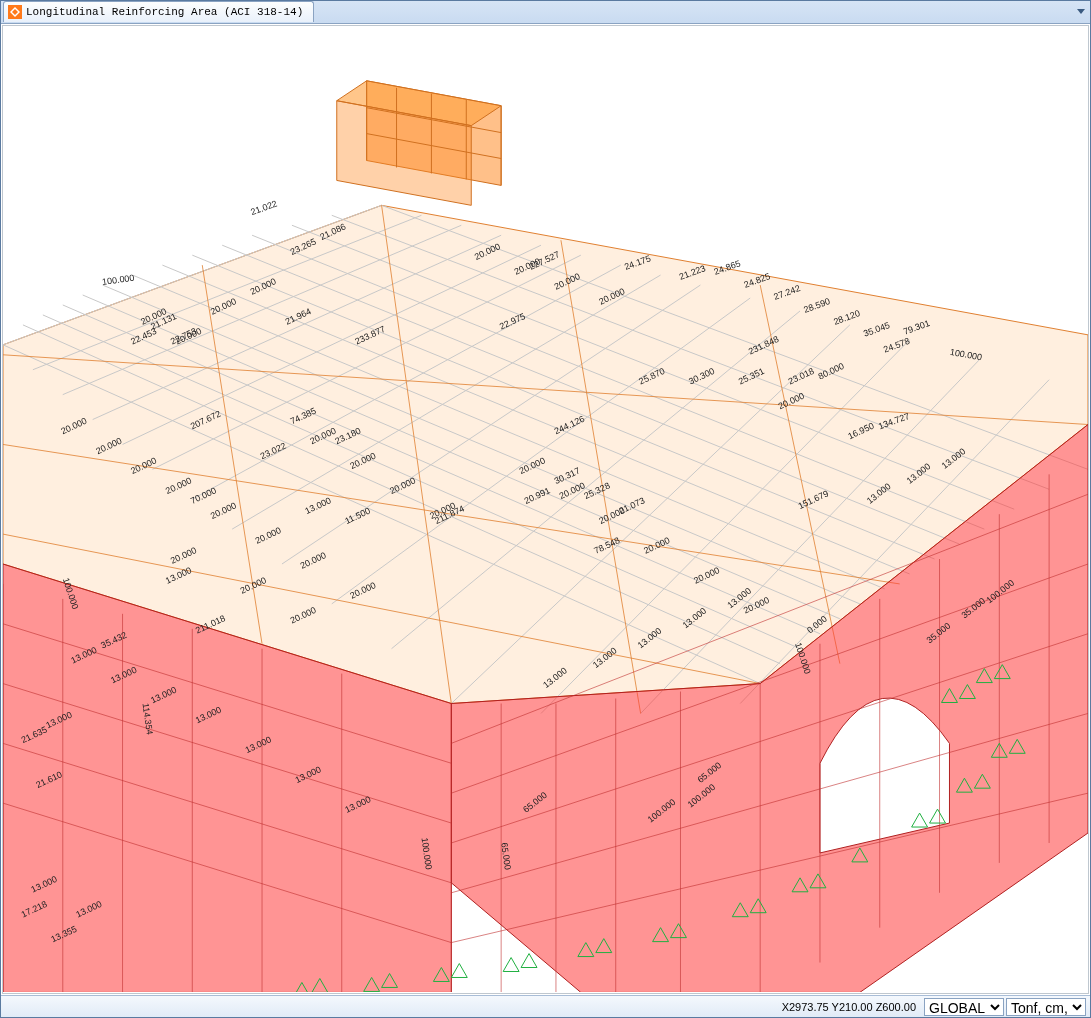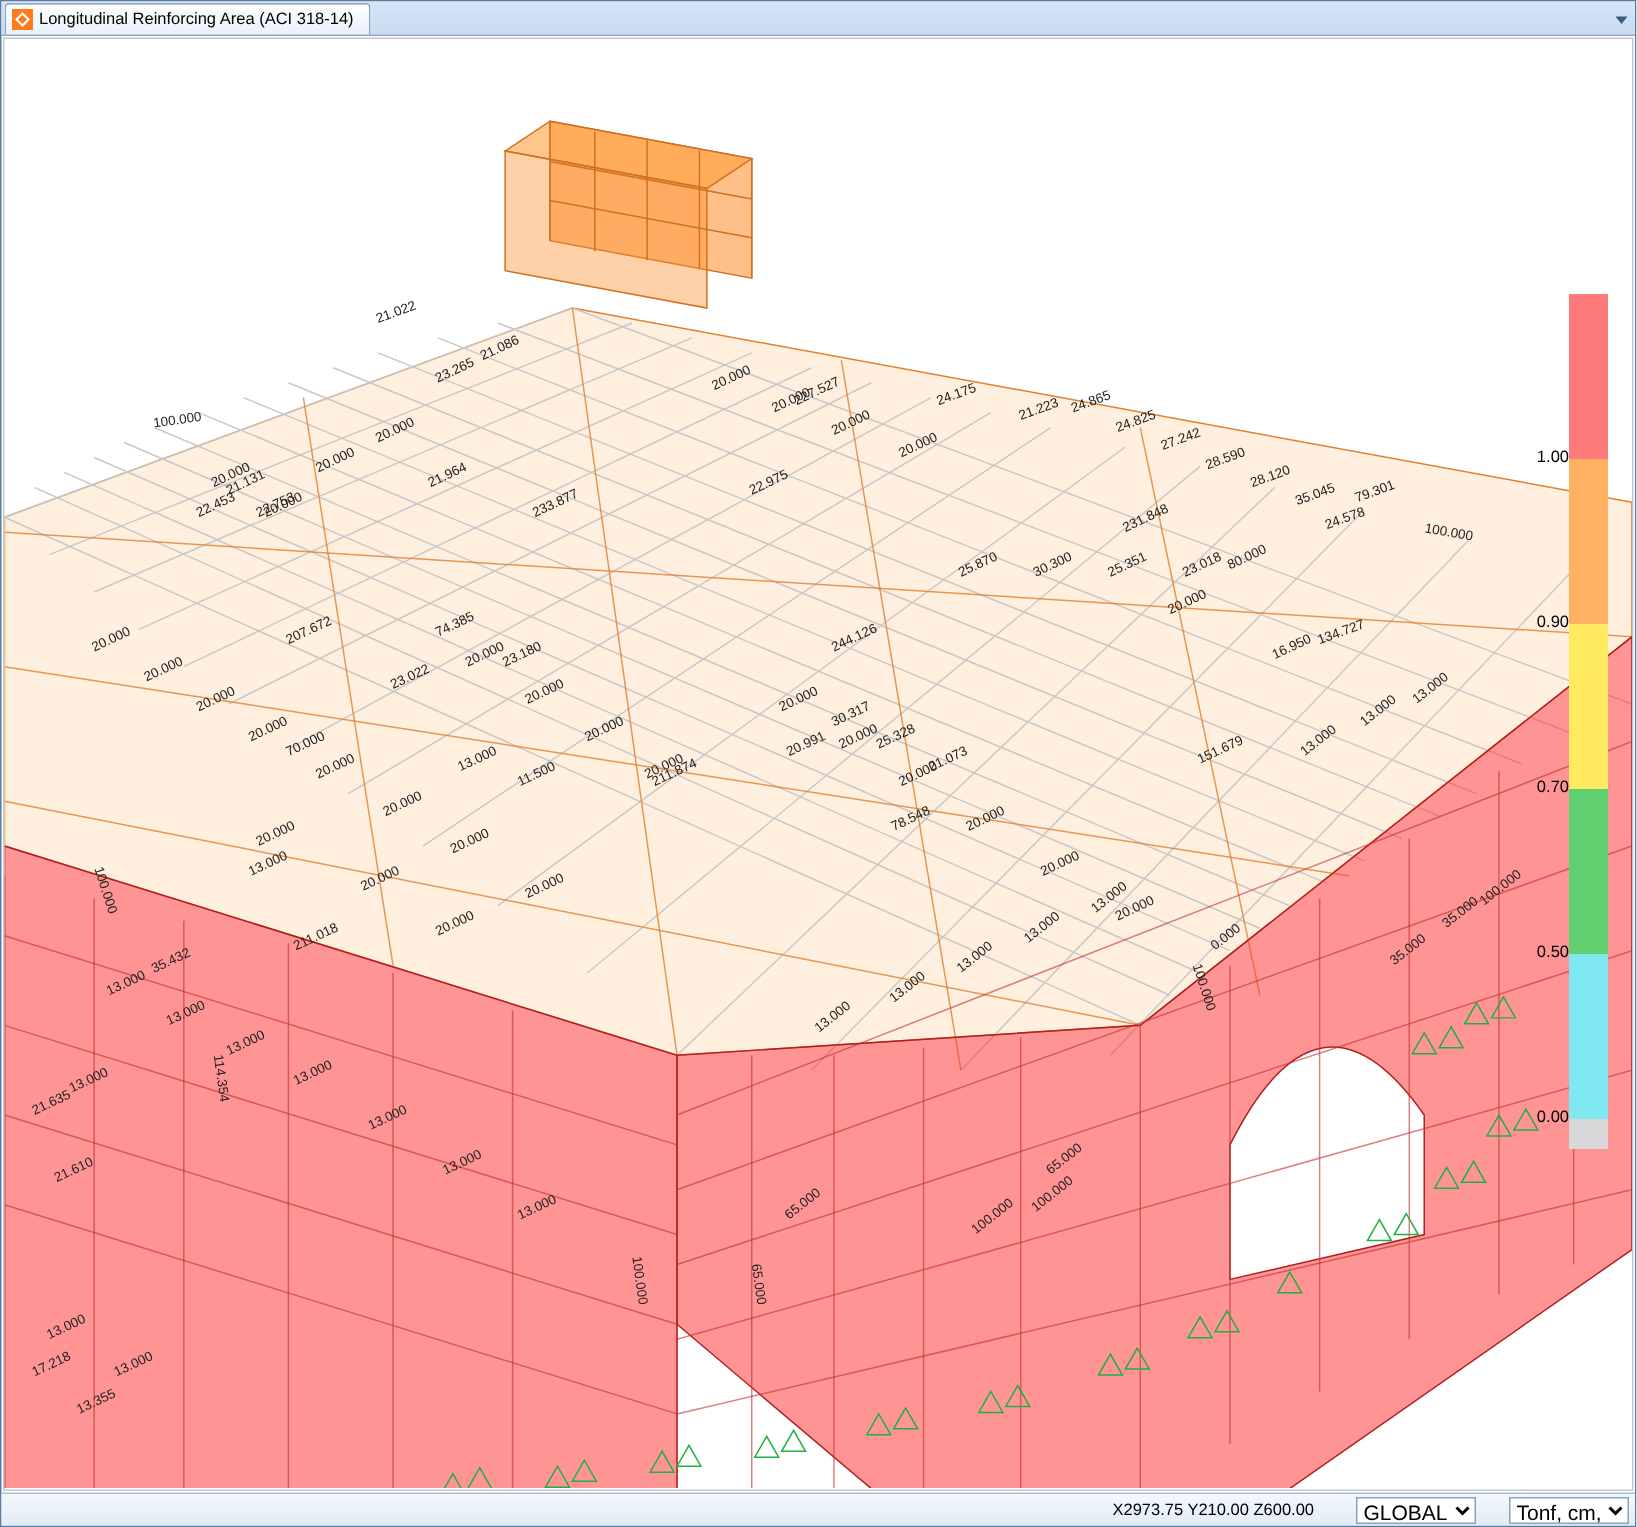--- a/index.html
+++ b/index.html
@@ -1,18 +1,18 @@
 <!DOCTYPE html>
 <html><head>
 <meta charset="utf-8">
 <style>
   html,body{margin:0;padding:0;width:1091px;height:1018px;font-family:"Segoe UI",Tahoma,Arial,sans-serif;font-size:11px;overflow:hidden;background:#fff;}
   .window{width:1091px;height:1018px;display:flex;flex-direction:column;border:1px solid #5a7aa0;box-sizing:border-box;}
   
-  .tabbar{height:22px;flex:0 0 22px;background:linear-gradient(#d6e4f5,#c9dbf1);border-bottom:1px solid #8aa3c2;display:flex;align-items:flex-end;}
+  .tabbar{height:22px;flex:0 0 22px;background:linear-gradient(#d6e4f5,#c9dbf1);border-bottom:1px solid #8aa3c2;display:flex;font-family:Liberation Mono, monospace;}
   .tab{height:20px;margin-left:2px;padding:0 10px 0 4px;background:linear-gradient(#fdfefe,#e9f1fb);border:1px solid #8aa3c2;border-bottom:none;border-radius:3px 3px 0 0;display:flex;align-items:center;gap:4px;color:#000;}
   .tab .ico{width:14px;height:14px;display:inline-flex;align-items:center;justify-content:center;}
   .tab .ico svg{display:block;}
   .tabbar .drop{margin-left:auto;width:18px;height:20px;display:flex;align-items:center;justify-content:center;color:#3a5a80;}
   
   .viewport{flex:1 1 auto;position:relative;background:#ffffff;border:1px solid #bfc7cf;margin:1px;overflow:hidden;}
   .viewport svg{position:absolute;inset:0;}
   .meshShear{fill:rgba(255,60,60,0.55);stroke:#b02020;stroke-width:1;}
   .meshTop{fill:rgba(255,150,40,0.15);stroke:#e08030;stroke-width:1;}
   .gridSlab line{stroke:#c8c8c8;stroke-width:1;}
@@ -20,21 +20,21 @@
   .gridOr line{stroke:#e08030;stroke-width:1;opacity:.8;}
   .supp{stroke:#20b040;fill:none;stroke-width:1;}
   .lbl{font-size:9px;fill:#222;font-family:Arial;}
   
   .legend{position:absolute;right:8px;top:170px;width:34px;}
   .legend .bar{width:26px;display:flex;flex-direction:column;}
   .legend .seg{width:26px;}
   .legend .ticks{position:absolute;right:34px;top:0;height:100%;}
   .legend .tick{position:absolute;right:0;width:42px;text-align:right;color:#000;}
   
-  .status{height:21px;flex:0 0 21px;background:linear-gradient(#f4f8fd,#e1ebf7);border-top:1px solid #a8bdd7;display:flex;align-items:center;padding:0 4px;gap:22px;color:#000;}
+  .status{height:21px;flex:0 0 21px;background:linear-gradient(#f4f8fd,#e1ebf7);border-top:1px solid #a8bdd7;display:flex;align-items:center;padding:0 4px;gap:2px;color:#000;}
   .status .coords{margin-left:auto;margin-right:6px;}
   select{font-size:14px;height:18px;border:1px solid #8aa3c2;background:#fff;}
   .coord-sel{width:80px;}
   .unit-sel{width:80px;}
 </style>
 </head>
 <body>
 
 <div class="window">
 
@@ -322,37 +322,20 @@
         <text x="930" y="620" transform="rotate(-38 930 620)">35.000</text>
         <text x="965" y="595" transform="rotate(-38 965 595)">35.000</text>
         <text x="850" y="415" transform="rotate(-25 850 415)">16.950</text>
         <text x="820" y="355" transform="rotate(-25 820 355)">80.000</text>
         <text x="810" y="610" transform="rotate(-38 810 610)">0.000</text>
         <text x="140" y="680" transform="rotate(82 140 680)">114.354</text>
         <text x="345" y="500" transform="rotate(-25 345 500)">11.500</text>
       </g>
     </svg>
 
-    <div class="legend">
-      <div class="bar" id="legend-bar">
-          <div class="seg" style="height: 110px; background: rgb(255, 122, 122);"></div>
-          <div class="seg" style="height: 110px; background: rgb(255, 176, 96);"></div>
-          <div class="seg" style="height: 110px; background: rgb(255, 234, 96);"></div>
-          <div class="seg" style="height: 110px; background: rgb(96, 208, 112);"></div>
-          <div class="seg" style="height: 110px; background: rgb(128, 232, 240);"></div>
-          <div class="seg" style="height: 20px; background: rgb(216, 216, 216);"></div>
-        </div>
-      <div class="ticks" id="legend-ticks">
-          <div class="tick" style="top: 103px;">1.00</div>
-          <div class="tick" style="top: 213px;">0.90</div>
-          <div class="tick" style="top: 323px;">0.70</div>
-          <div class="tick" style="top: 433px;">0.50</div>
-          <div class="tick" style="top: 543px;">0.00</div>
-        </div>
-    </div>
   </div>
 
   <div class="status">
     <span class="coords">X2973.75  Y210.00  Z600.00</span>
     <select class="coord-sel" id="coord-sel"><option value="GLOBAL">GLOBAL</option></select>
     <select class="unit-sel" id="unit-sel"><option value="Tonf, cm, C">Tonf, cm, C</option></select>
   </div>
 
 </div>
 

